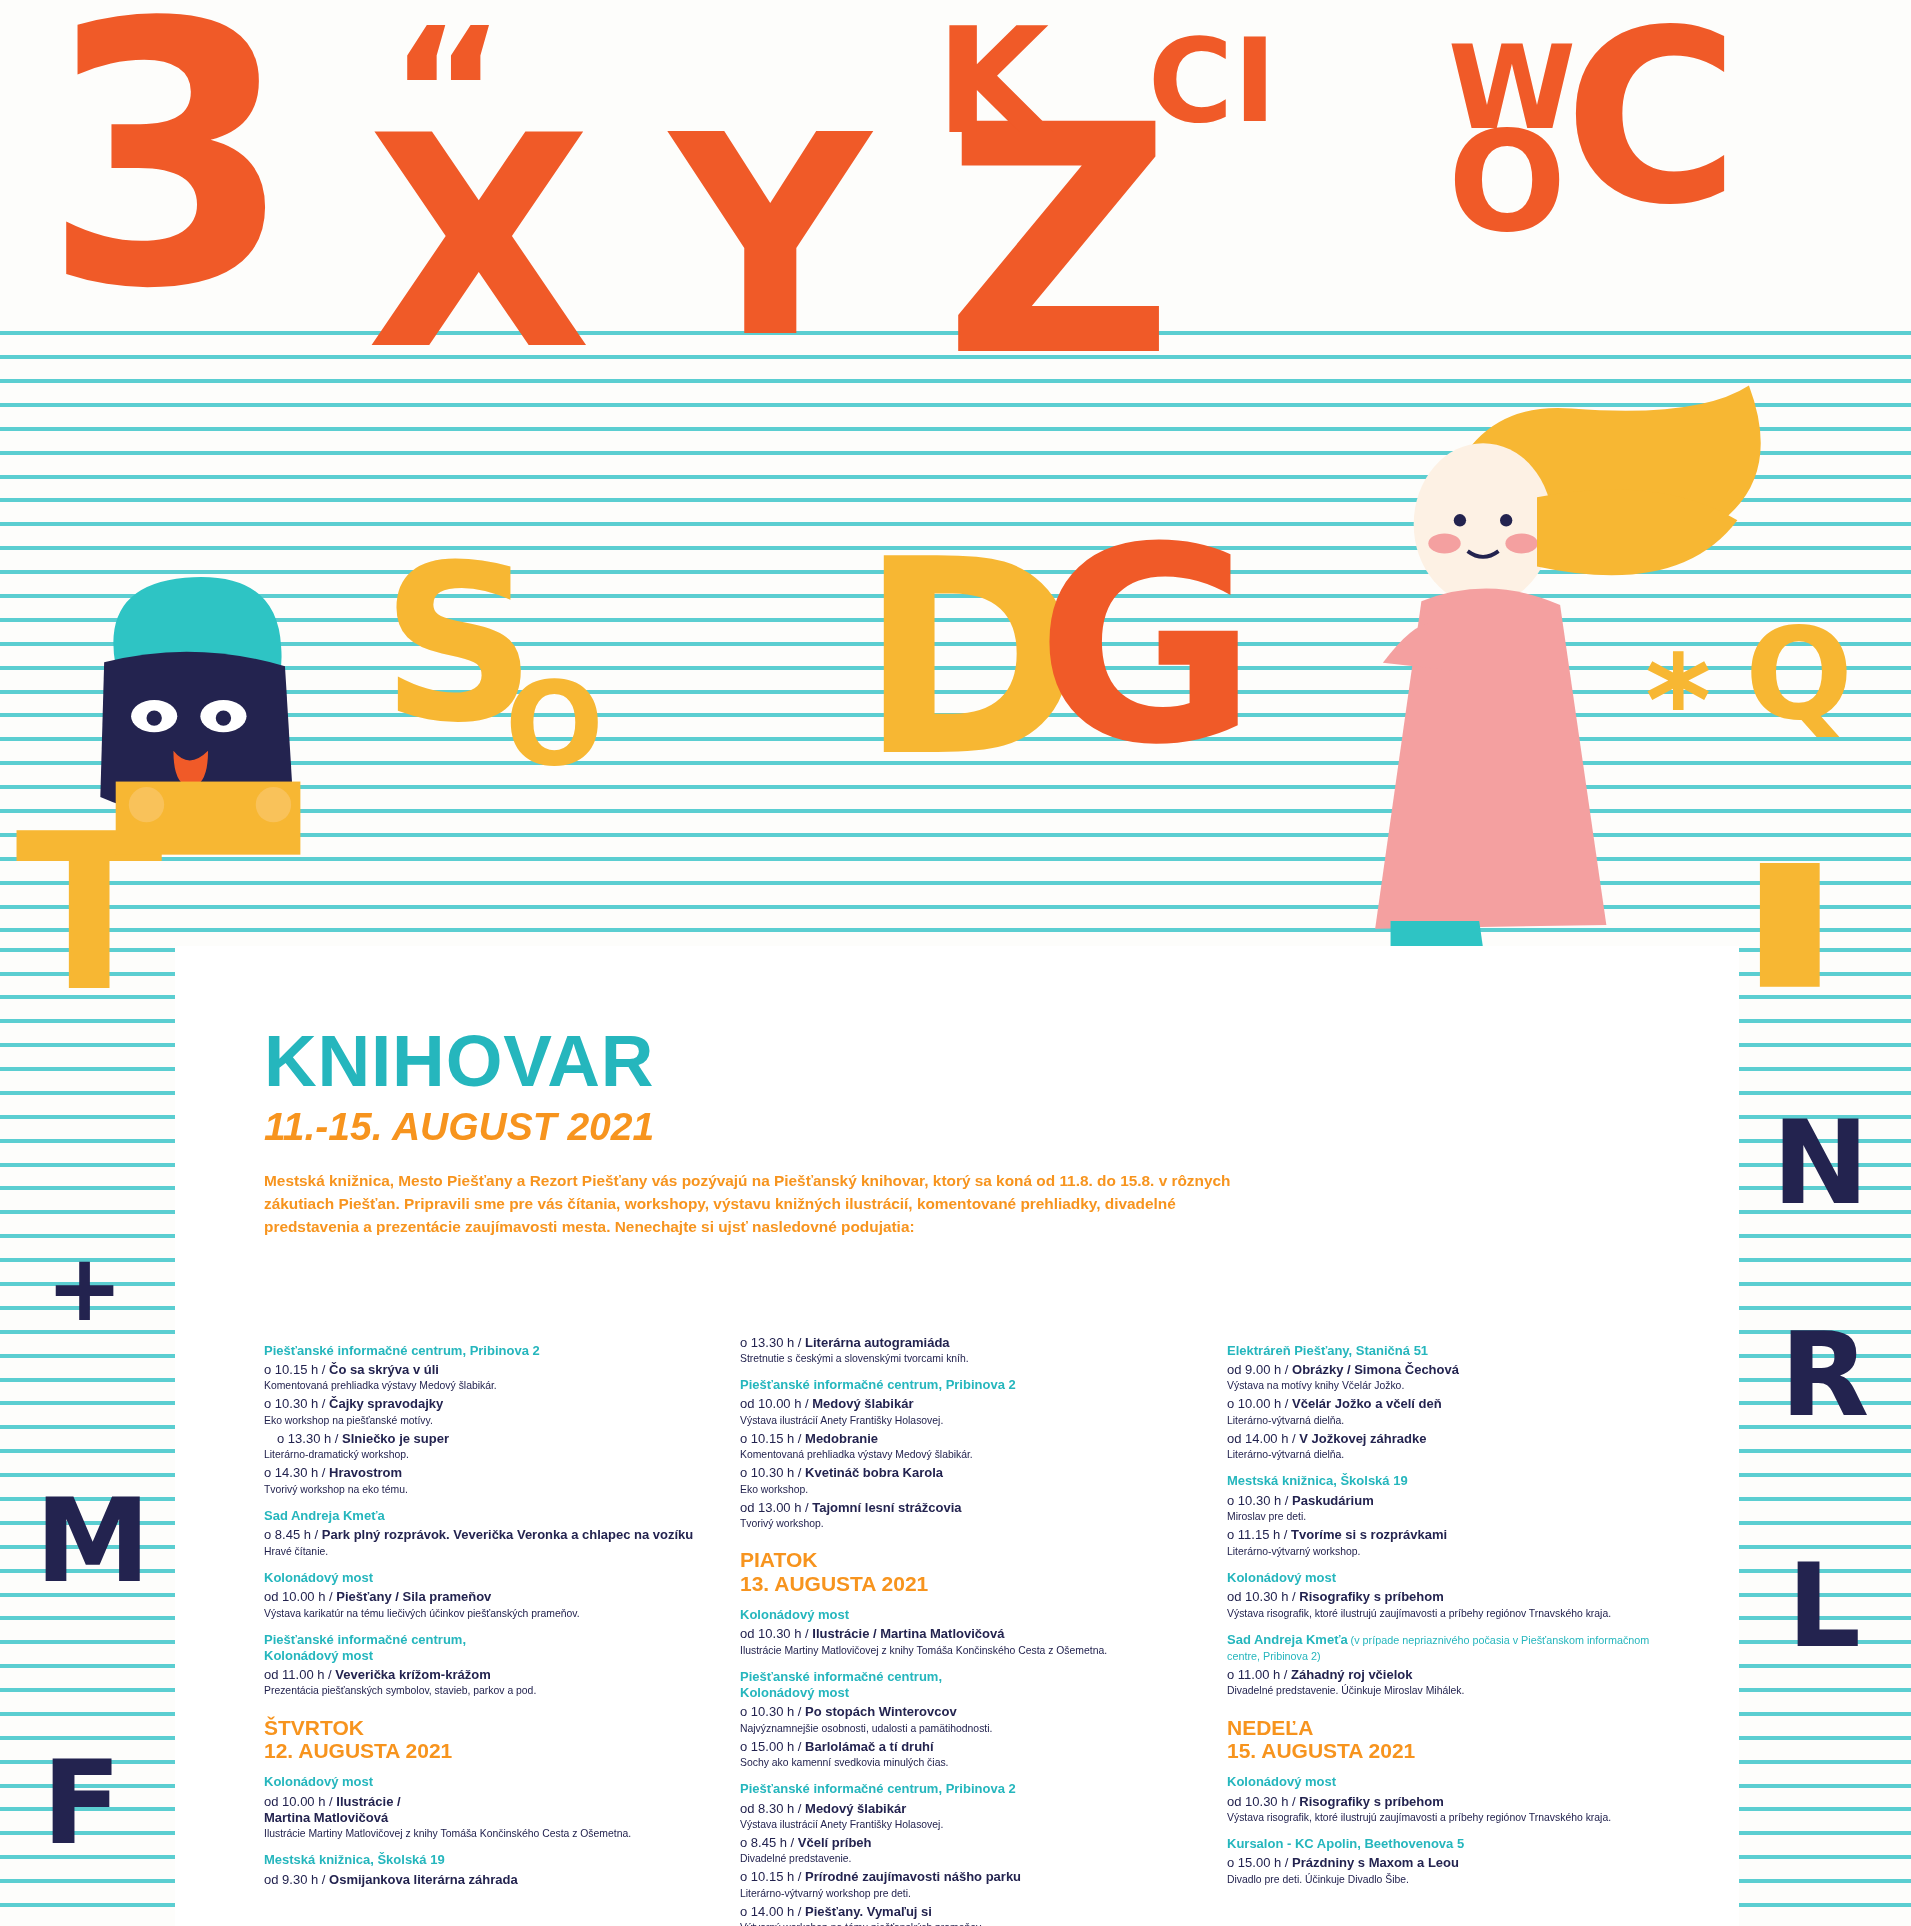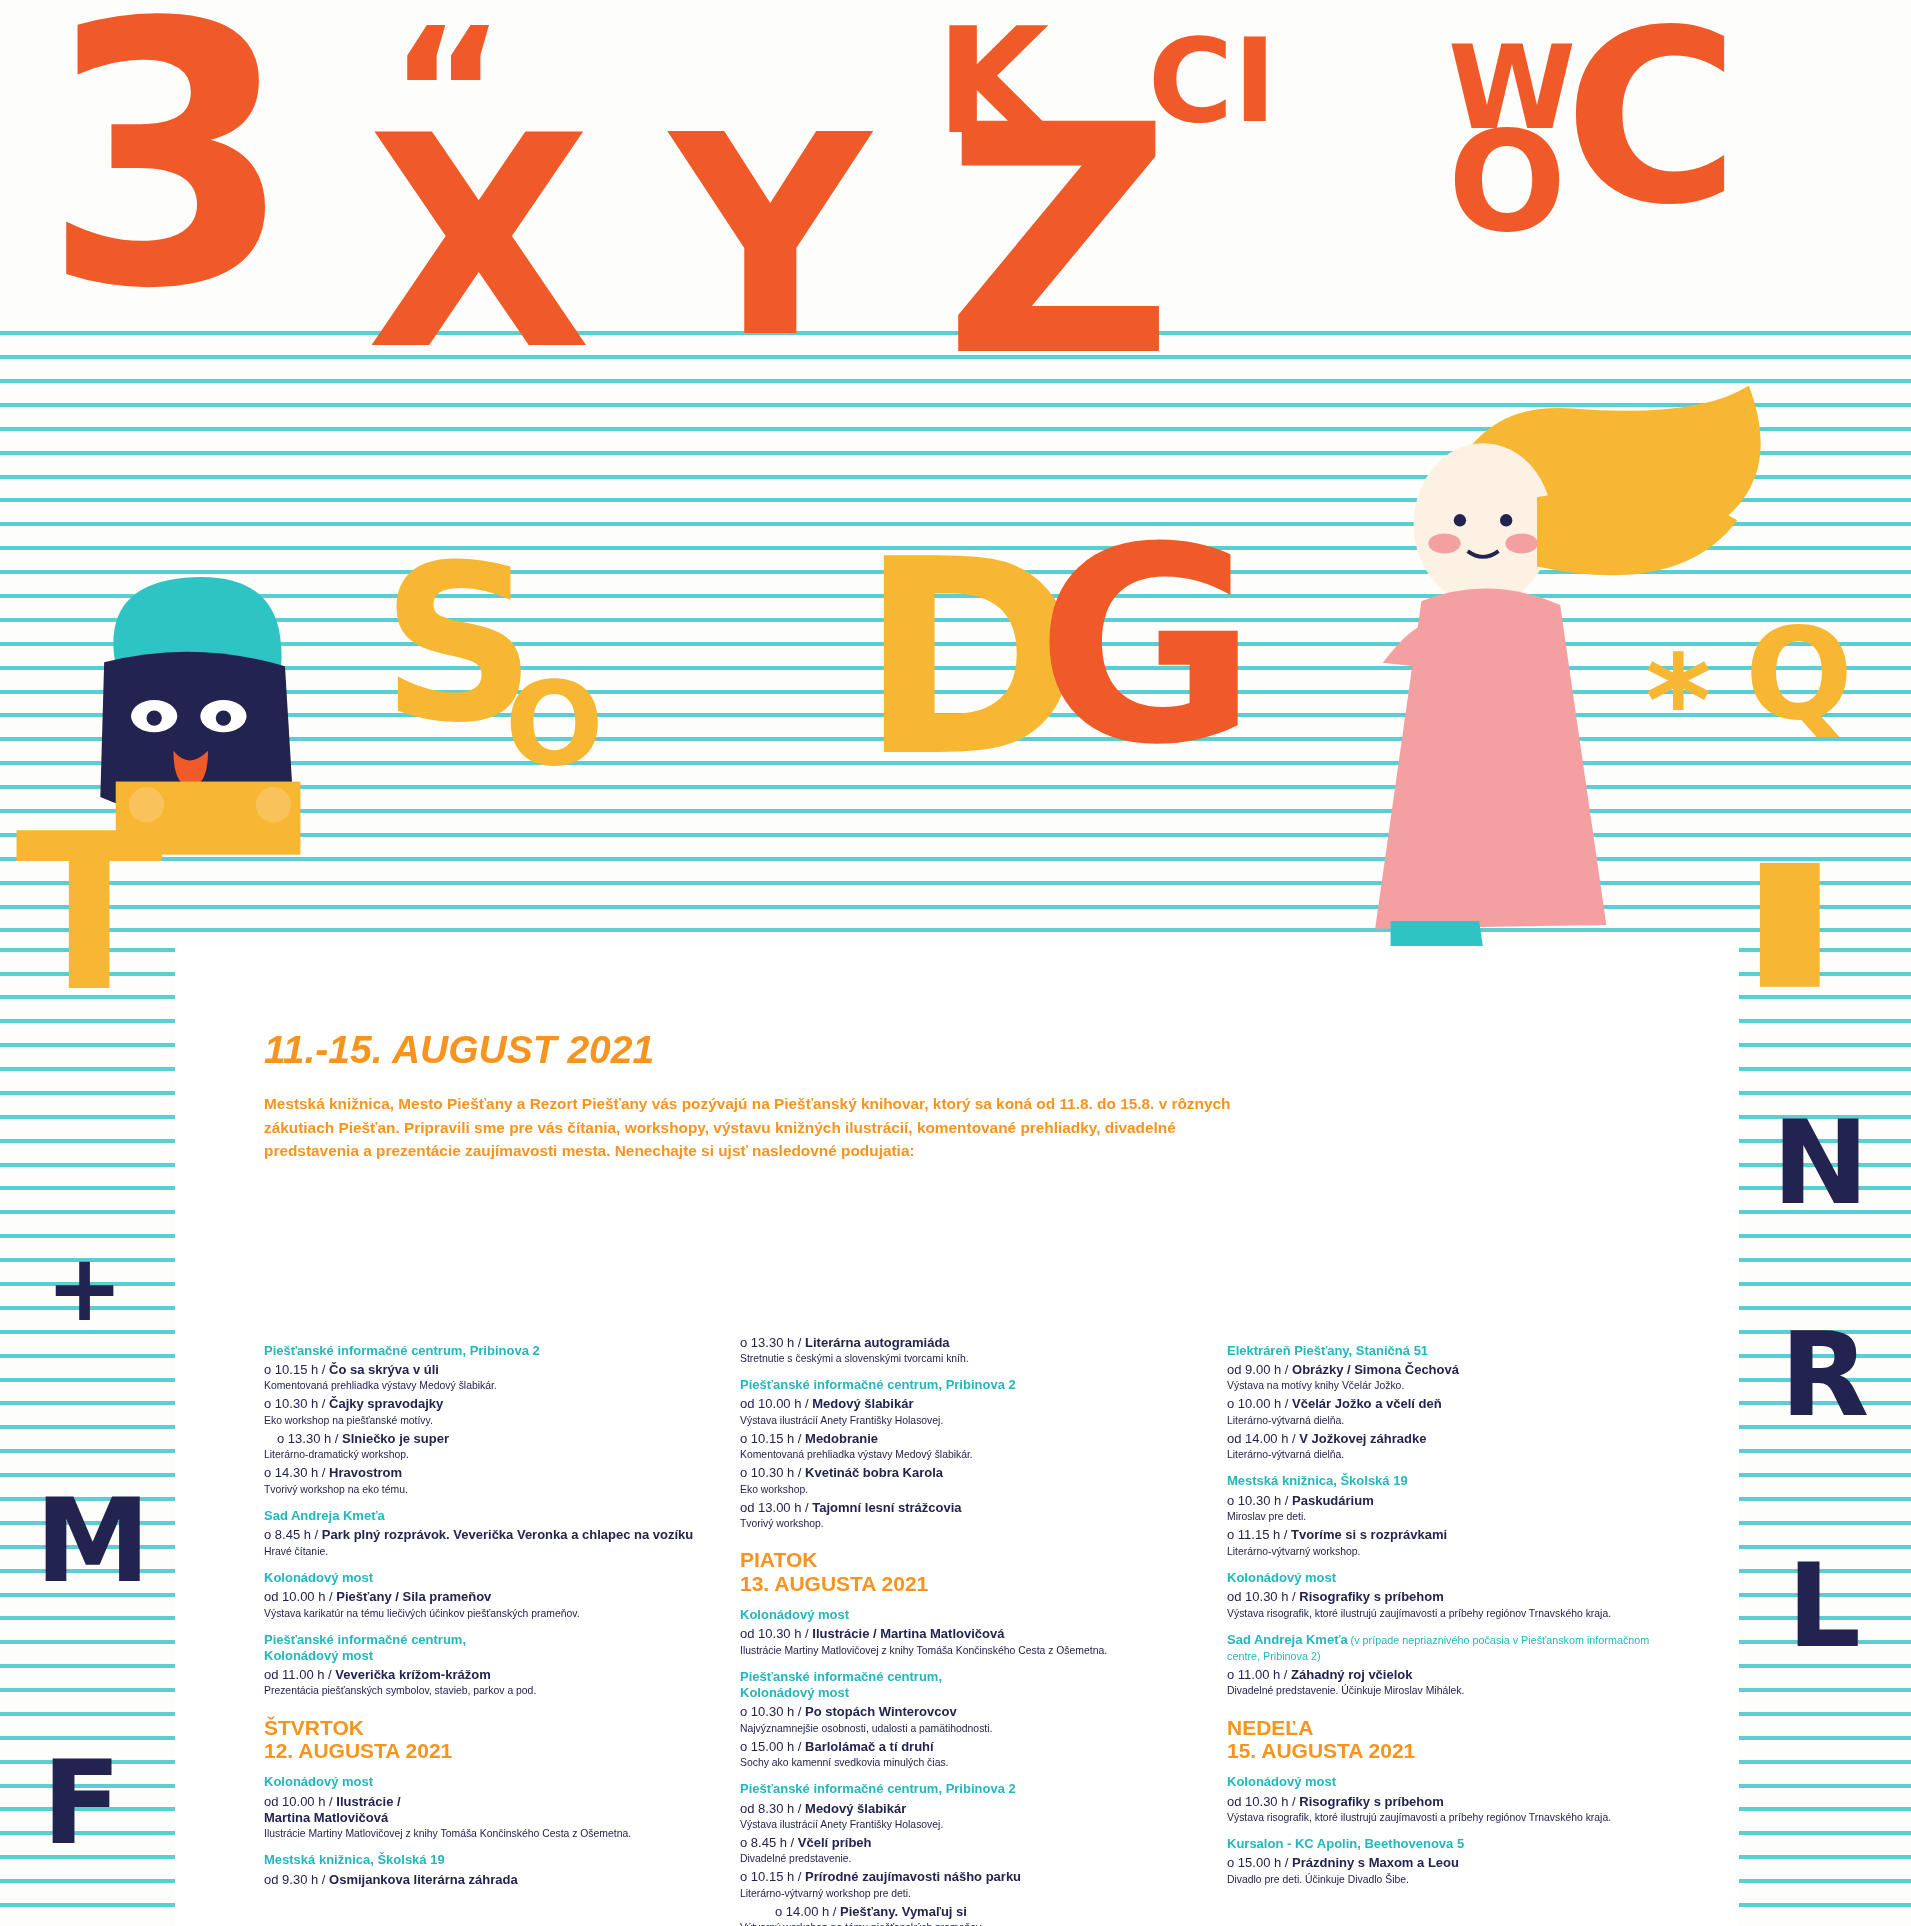--- a/index.html
+++ b/index.html
@@ -227,20 +227,21 @@
       <path d="M460 600 q180 -70 360 10 l120 830 l-600 10z" fill="#f4a0a0"></path>
       <path d="M360 760 q90 -120 140 -100 l40 120 z" fill="#f4a0a0"></path>
       <path d="M760 330 q320 -60 520 60 q-150 200 -520 120z" fill="#f7b733"></path>
       <path d="M380 1430 l230 0 l10 70 l-240 0z" fill="#2ec4c4"></path>
     </svg>
   </div>
 
   <div class="card">
 
     <div class="hdr">
+      <div class="l2">KNIHOVAR</div>
       <div class="l3">11.-15. AUGUST 2021</div>
       <div class="intro">Mestská knižnica, Mesto Piešťany a Rezort Piešťany vás pozývajú na Piešťanský knihovar, ktorý sa koná od 11.8. do 15.8. v rôznych zákutiach Piešťan.  Pripravili sme pre vás čítania, workshopy, výstavu knižných ilustrácií, komentované prehliadky, divadelné predstavenia a prezentácie zaujímavosti mesta.  Nenechajte si ujsť nasledovné podujatia:</div>
     </div>
 
     <div class="cols" id="cols">
         <div class="col c1">
           <div class="place" style="white-space: pre-line;"><span>Piešťanské informačné centrum, Pribinova 2</span></div>
           <div class="ev" style="white-space: pre-line;"><span class="t">o 10.15 h / </span><span class="n">Čo sa skrýva v úli</span></div>
           <div class="desc">Komentovaná prehliadka výstavy Medový šlabikár.</div>
           <div class="ev" style="white-space: pre-line;"><span class="t">o 10.30 h / </span><span class="n">Čajky spravodajky</span></div>
@@ -291,21 +292,21 @@
           <div class="desc">Najvýznamnejšie osobnosti, udalosti a pamätihodnosti.</div>
           <div class="ev" style="white-space: pre-line;"><span class="t">o 15.00 h / </span><span class="n">Barlolámač a tí druhí</span></div>
           <div class="desc">Sochy ako kamenní svedkovia minulých čias.</div>
           <div class="place" style="white-space: pre-line;"><span>Piešťanské informačné centrum, Pribinova 2</span></div>
           <div class="ev" style="white-space: pre-line;"><span class="t">od 8.30 h / </span><span class="n">Medový šlabikár</span></div>
           <div class="desc">Výstava ilustrácií Anety Františky Holasovej.</div>
           <div class="ev" style="white-space: pre-line;"><span class="t">o 8.45 h / </span><span class="n">Včelí príbeh</span></div>
           <div class="desc">Divadelné predstavenie.</div>
           <div class="ev" style="white-space: pre-line;"><span class="t">o 10.15 h / </span><span class="n">Prírodné zaujímavosti nášho parku</span></div>
           <div class="desc">Literárno-výtvarný workshop pre deti.</div>
-          <div class="ev" style="white-space: pre-line; margin-left: 35px;"><span class="t">o 14.00 h / </span><span class="n">Piešťany. Vymaľuj si</span></div>
+          <div class="ev" style="white-space: pre-line;"><span class="t">o 14.00 h / </span><span class="n">Piešťany. Vymaľuj si</span></div>
           <div class="desc">Výtvarný workshop na tému piešťanských prameňov.</div>
         </div>
         <div class="col c3">
           <div class="place" style="white-space: pre-line;"><span>Elektráreň Piešťany, Staničná 51</span></div>
           <div class="ev" style="white-space: pre-line;"><span class="t">od 9.00 h / </span><span class="n">Obrázky / Simona Čechová</span></div>
           <div class="desc">Výstava na motívy knihy Včelár Jožko.</div>
           <div class="ev" style="white-space: pre-line;"><span class="t">o 10.00 h / </span><span class="n">Včelár Jožko a včelí deň</span></div>
           <div class="desc">Literárno-výtvarná dielňa.</div>
           <div class="ev" style="white-space: pre-line;"><span class="t">od 14.00 h / </span><span class="n">V Jožkovej záhradke</span></div>
           <div class="desc">Literárno-výtvarná dielňa.</div>

